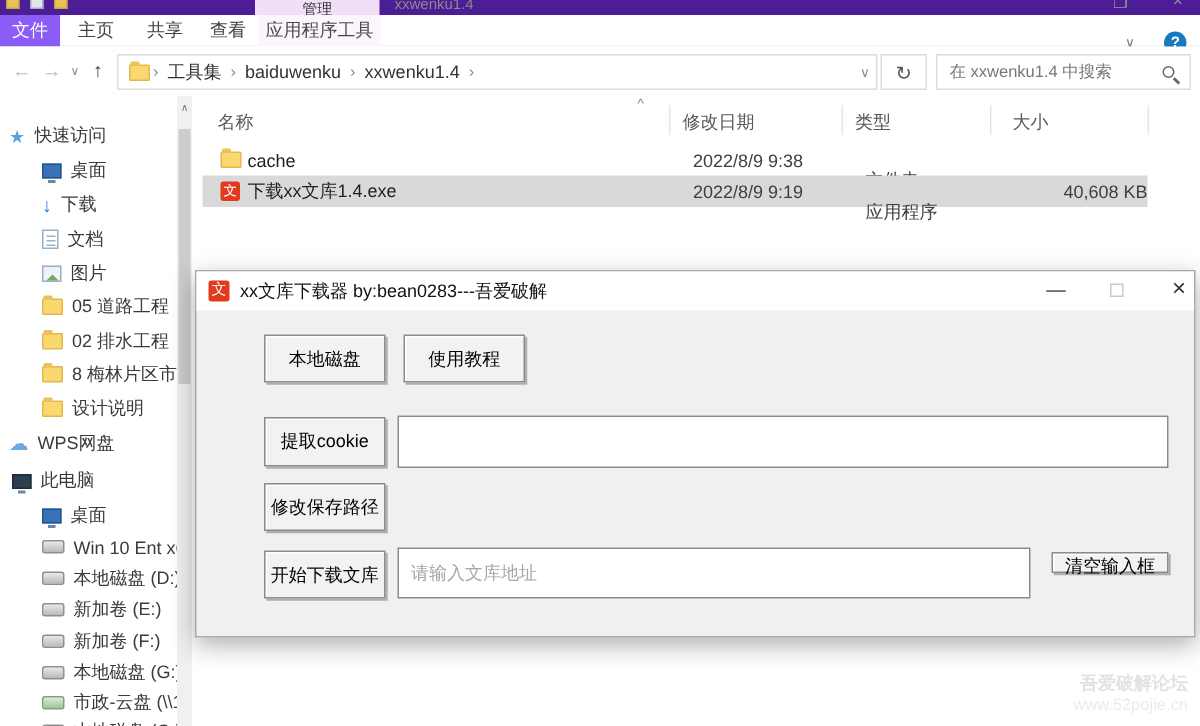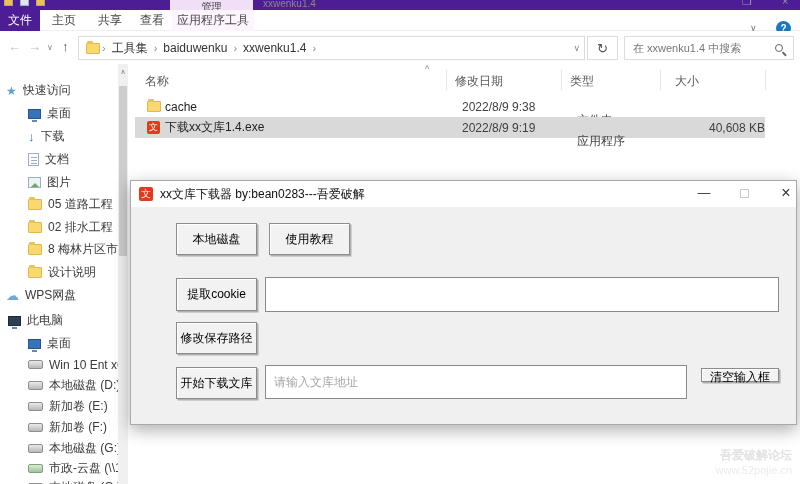--- a/index.html
+++ b/index.html
@@ -14,21 +14,21 @@
   .qat-ico.gray { background:#dfe6ee; border-color:#9fb0c4; }
   #manage-strip { position:absolute; left:170px; top:0; width:83px; height:10px; background:#f0dff6;
      color:#3a3a3a; font-size:10px; text-align:center; line-height:13px; overflow:hidden; }
   #win-title-part { position:absolute; left:263px; top:-2px; color:#8a8a8a; font-size:10px; }
   .tb-ctrl { position:absolute; top:-5px; color:#9a9a9a; font-size:11px; }
 
   
   #tabsrow { left:0; top:10px; width:800px; height:21px; background:#fff; border-bottom:1px solid #f0f0f0; }
   .tab { position:absolute; top:0; height:21px; display:flex; align-items:center; justify-content:center;
      font-size:12px; color:#444; cursor:default; }
-  #tab-file { left:0; width:40px; background:#4c1d95; color:#fff; }
+  #tab-file { left:0; width:40px; background:#8b5cf6; color:#fff; }
   #tab-home { left:42px; width:44px; }
   #tab-share { left:88px; width:44px; }
   #tab-view { left:132px; width:40px; }
   #tab-apptools { left:172px; width:82px; background:#fdf5fe; color:#4a4a4a; }
   #ribbon-collapse { left:750px; top:13px; color:#777; font-size:9px; }
   #help-btn { left:776px; top:11px; width:15px; height:15px; border-radius:50%; background:#1879c0;
      color:#fff; font-size:10px; font-weight:bold; text-align:center; line-height:15px; }
 
   
   #addrrow { left:0; top:31px; width:800px; height:33px; background:#fff; }

